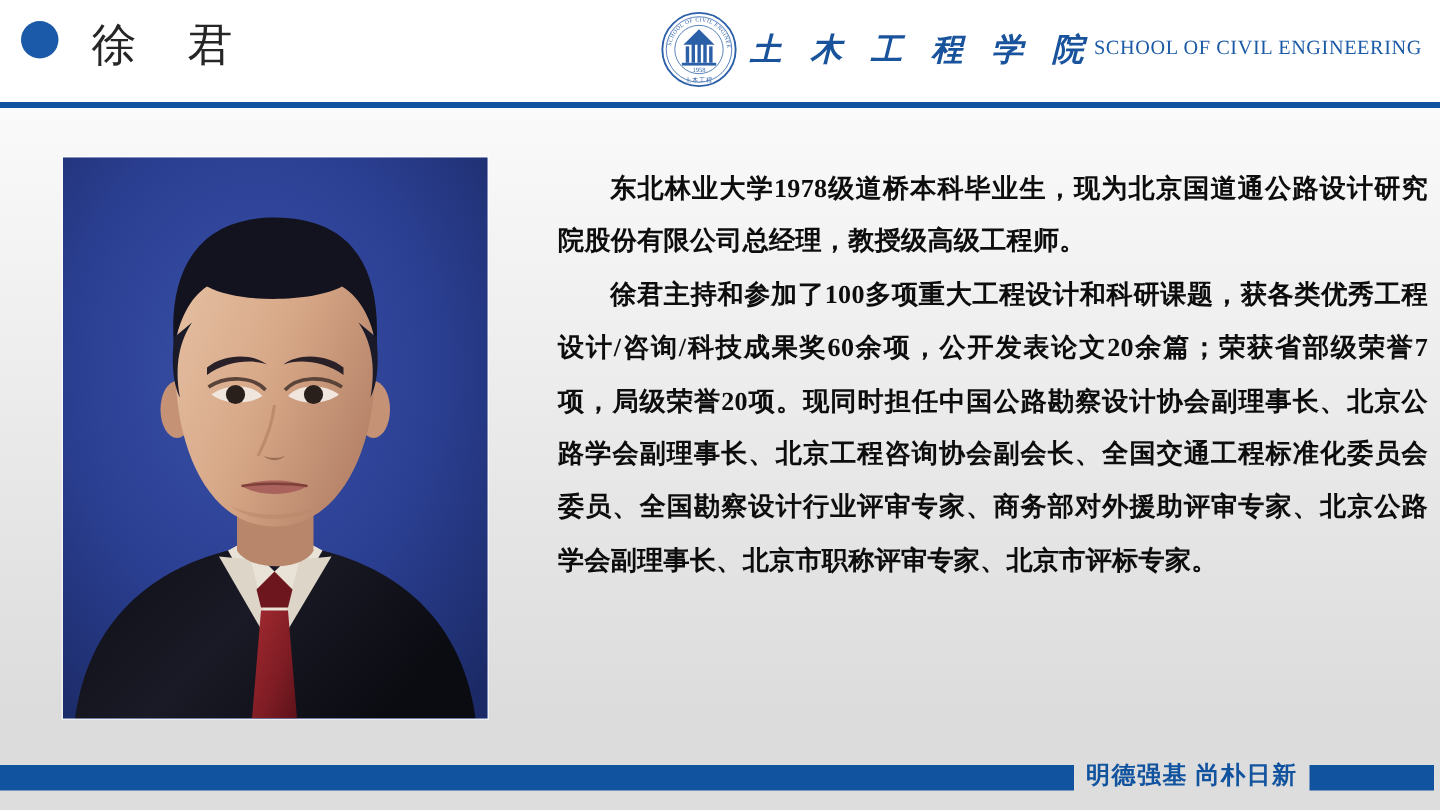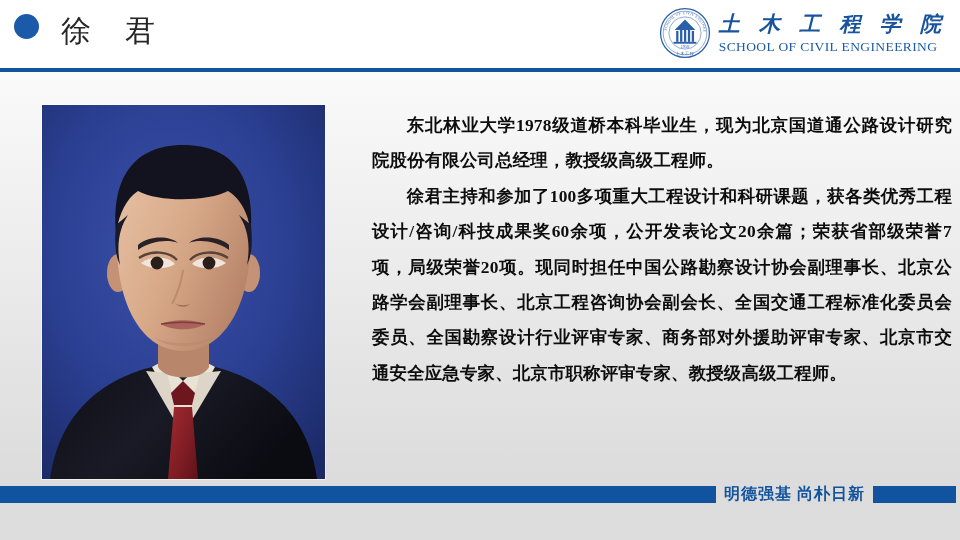--- a/index.html
+++ b/index.html
@@ -35,21 +35,21 @@
     font-size:30px;line-height:34px;color:#262626;
     letter-spacing:2px;white-space:pre;font-weight:400;
   }
 
   
   .logo{
     position:absolute;right:12px;top:5px;height:56px;
     display:flex;align-items:center;
   }
   .emblem{width:52px;height:52px;flex:0 0 52px;}
-  .logo-text{margin-left:8px;display:flex;flex-direction:column;justify-content:space-between;}
+  .logo-text{margin-left:8px;display:flex;flex-direction:row;justify-content:space-between;}
   .logo-cn{
     font-family:"Liberation Serif","DejaVu Serif",serif;
     font-size:21px;line-height:24px;color:#18539c;
     letter-spacing:7px;font-weight:700;font-style:italic;
     white-space:nowrap;
   }
   .logo-en{
     font-family:"Liberation Serif","DejaVu Serif",serif;
     font-size:13.5px;line-height:17px;color:#1b5aa6;
     letter-spacing:0.4px;white-space:nowrap;margin-top:2px;
@@ -68,21 +68,21 @@
     position:absolute;left:372px;top:108px;width:580px;
     font-family:"Liberation Serif","DejaVu Serif",serif;
     font-size:17.4px;line-height:35.4px;color:#0d0d0d;
     font-weight:700;text-align:justify;text-align-last:left;
     letter-spacing:0.2px;
   }
   .bodytext p{margin:0;text-indent:2em;}
 
   
   .footer{
-    position:absolute;left:0;top:484px;width:876px;height:20px;
+    position:absolute;left:0;top:508px;width:876px;height:20px;
     display:flex;align-items:center;
   }
   .bar-left{height:17px;background:#11539e;width:716px;flex:0 0 auto;}
   .bar-right{height:17px;background:#11539e;width:83px;flex:0 0 auto;}
   .footer-motto{
     font-family:"Liberation Serif","DejaVu Serif",serif;
     font-size:16px;line-height:18px;color:#11539e;font-weight:700;
     padding:0 8px;white-space:pre;letter-spacing:1px;
   }
 </style>
@@ -192,21 +192,21 @@
 
       <path d="M119 219 C130 214 152 214 163 219 C152 226 130 226 119 219 Z" fill="#a9625c"></path>
       <path d="M119 219 C132 217 150 217 163 219" fill="none" stroke="#7d4038" stroke-width="1.6"></path>
 
       <path d="M112 232 C124 240 158 240 170 232 C158 244 124 244 112 232 Z" fill="#b8866a" opacity=".55"></path>
     </svg>
   </div>
 
   <div class="bodytext">
     <p>东北林业大学1978级道桥本科毕业生，现为北京国道通公路设计研究院股份有限公司总经理，教授级高级工程师。</p>
-    <p>徐君主持和参加了100多项重大工程设计和科研课题，获各类优秀工程设计/咨询/科技成果奖60余项，公开发表论文20余篇；荣获省部级荣誉7项，局级荣誉20项。现同时担任中国公路勘察设计协会副理事长、北京公路学会副理事长、北京工程咨询协会副会长、全国交通工程标准化委员会委员、全国勘察设计行业评审专家、商务部对外援助评审专家、北京市交通安全应急专家、北京市职称评审专家、教授级高级工程师。</p>
+    <p>徐君主持和参加了100多项重大工程设计和科研课题，获各类优秀工程设计/咨询/科技成果奖60余项，公开发表论文20余篇；荣获省部级荣誉7项，局级荣誉20项。现同时担任中国公路勘察设计协会副理事长、北京公路学会副理事长、北京工程咨询协会副会长、全国交通工程标准化委员会委员、全国勘察设计行业评审专家、商务部对外援助评审专家、北京公路学会副理事长、北京市职称评审专家、北京市评标专家。</p>
   </div>
 
   <div class="footer">
     <span class="bar-left"></span>
     <span class="footer-motto">明德强基 尚朴日新</span>
     <span class="bar-right"></span>
   </div>
 
 </div>
 

